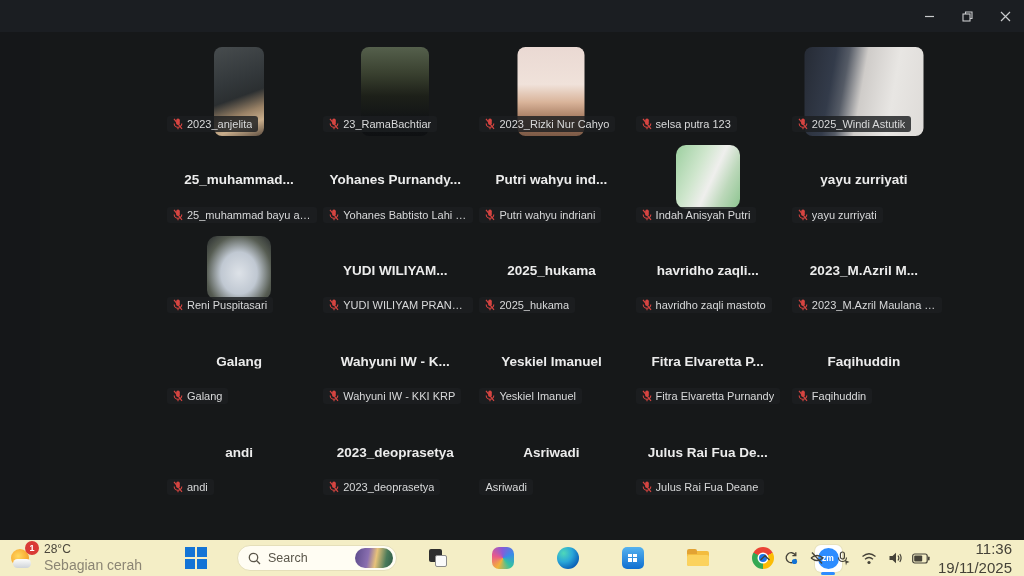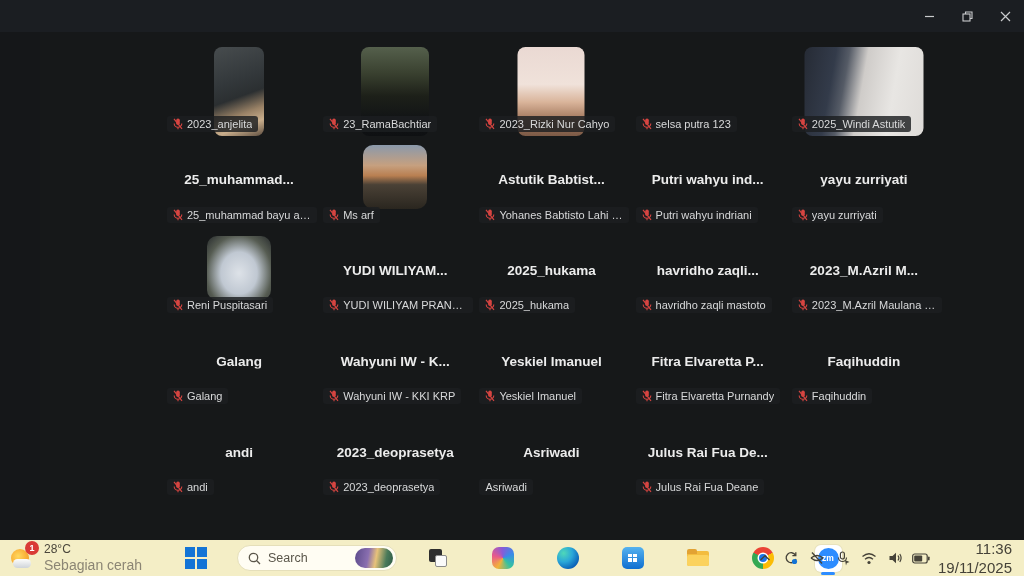--- a/index.html
+++ b/index.html
@@ -199,37 +199,21 @@
               <path d="M1.2 5.5 a3.8 3.8 0 0 0 7.6 0" fill="none" stroke="#d64541" stroke-width="1.1"></path>
               <line x1="5" y1="9.3" x2="5" y2="11.3" stroke="#d64541" stroke-width="1.1"></line>
               <line x1="1" y1="0.8" x2="9" y2="10.8" stroke="#d64541" stroke-width="1.2"></line>
             </svg>
       </span>
       <span class="label-text">25_muhammad bayu al amin</span>
     </div>
   </div>
       <div class="tile">
 
-    <div class="avatar a1"></div>
-
-    <div class="name-label">
-      <span class="mic-icon">
-        <svg width="10" height="12" viewBox="0 0 10 12">
-              <rect x="3.2" y="0.5" width="3.6" height="6.5" rx="1.8" fill="#d64541"></rect>
-              <path d="M1.2 5.5 a3.8 3.8 0 0 0 7.6 0" fill="none" stroke="#d64541" stroke-width="1.1"></path>
-              <line x1="5" y1="9.3" x2="5" y2="11.3" stroke="#d64541" stroke-width="1.1"></line>
-              <line x1="1" y1="0.8" x2="9" y2="10.8" stroke="#d64541" stroke-width="1.2"></line>
-            </svg>
-      </span>
-      <span class="label-text">Ms arf</span>
-    </div>
-  </div>
-      <div class="tile">
-
-    <div class="big-name">Astutik  Babtist...</div>
+    <div class="big-name">Yohanes  Purnandy...</div>
     <div class="name-label">
       <span class="mic-icon">
         <svg width="10" height="12" viewBox="0 0 10 12">
               <rect x="3.2" y="0.5" width="3.6" height="6.5" rx="1.8" fill="#d64541"></rect>
               <path d="M1.2 5.5 a3.8 3.8 0 0 0 7.6 0" fill="none" stroke="#d64541" stroke-width="1.1"></path>
               <line x1="5" y1="9.3" x2="5" y2="11.3" stroke="#d64541" stroke-width="1.1"></line>
               <line x1="1" y1="0.8" x2="9" y2="10.8" stroke="#d64541" stroke-width="1.2"></line>
             </svg>
       </span>
       <span class="label-text">Yohanes Babtisto Lahi (Angkat...</span>
@@ -241,20 +225,36 @@
     <div class="name-label">
       <span class="mic-icon">
         <svg width="10" height="12" viewBox="0 0 10 12">
               <rect x="3.2" y="0.5" width="3.6" height="6.5" rx="1.8" fill="#d64541"></rect>
               <path d="M1.2 5.5 a3.8 3.8 0 0 0 7.6 0" fill="none" stroke="#d64541" stroke-width="1.1"></path>
               <line x1="5" y1="9.3" x2="5" y2="11.3" stroke="#d64541" stroke-width="1.1"></line>
               <line x1="1" y1="0.8" x2="9" y2="10.8" stroke="#d64541" stroke-width="1.2"></line>
             </svg>
       </span>
       <span class="label-text">Putri wahyu indriani</span>
+    </div>
+  </div>
+      <div class="tile">
+
+    <div class="avatar a2"></div>
+
+    <div class="name-label">
+      <span class="mic-icon">
+        <svg width="10" height="12" viewBox="0 0 10 12">
+              <rect x="3.2" y="0.5" width="3.6" height="6.5" rx="1.8" fill="#d64541"></rect>
+              <path d="M1.2 5.5 a3.8 3.8 0 0 0 7.6 0" fill="none" stroke="#d64541" stroke-width="1.1"></path>
+              <line x1="5" y1="9.3" x2="5" y2="11.3" stroke="#d64541" stroke-width="1.1"></line>
+              <line x1="1" y1="0.8" x2="9" y2="10.8" stroke="#d64541" stroke-width="1.2"></line>
+            </svg>
+      </span>
+      <span class="label-text">Indah Anisyah Putri</span>
     </div>
   </div>
       <div class="tile">
 
     <div class="big-name">yayu zurriyati</div>
     <div class="name-label">
       <span class="mic-icon">
         <svg width="10" height="12" viewBox="0 0 10 12">
               <rect x="3.2" y="0.5" width="3.6" height="6.5" rx="1.8" fill="#d64541"></rect>
               <path d="M1.2 5.5 a3.8 3.8 0 0 0 7.6 0" fill="none" stroke="#d64541" stroke-width="1.1"></path>

